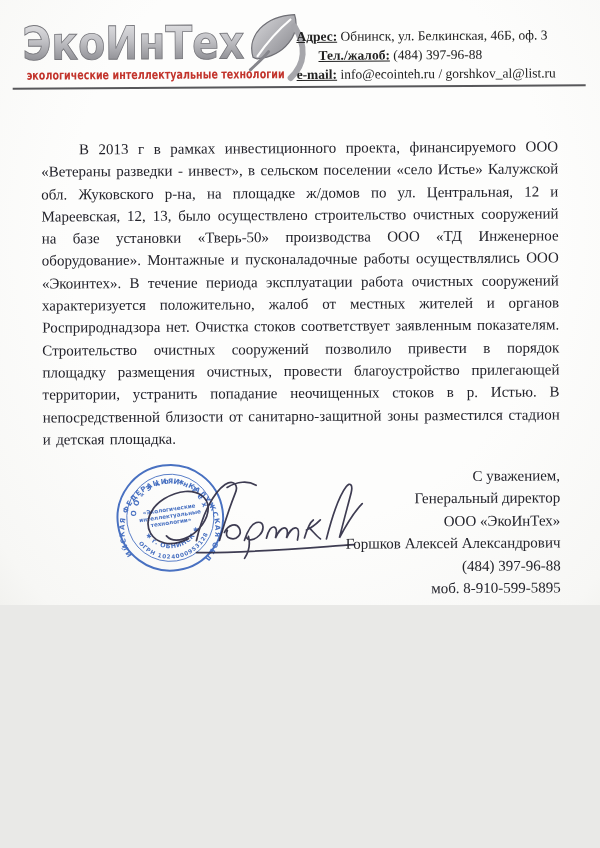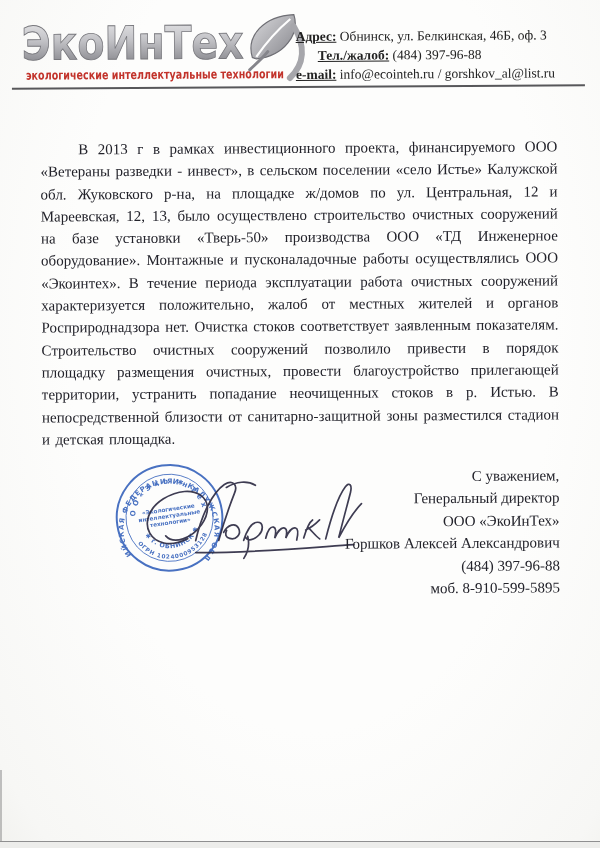--- a/index.html
+++ b/index.html
@@ -1,17 +1,17 @@
 <!DOCTYPE html>
 <html style="--stamp-blue: #3a66bd; --tagline-red: #c2332b; --logo-gray: #93939a; --ink: #2e2c44;"><head>
 <meta charset="utf-8">
 <style>
   html,body{margin:0;padding:0;background:#e9e9e7;}
   .page{
-    position:relative;width:600px;height:848px;overflow:hidden;
+    position:relative;width:600px;height:605px;overflow:hidden;
     background:radial-gradient(ellipse at 52% 38%, #fdfdfc 55%, #f7f7f5 92%, #f2f2ef 100%);
     font-family:"Liberation Serif", serif;color:#1c1c1e;
   }
   .tilt{position:absolute;inset:0;transform:rotate(-0.35deg);}
   
   .logo-svg{position:absolute;left:20px;top:12px;width:292px;height:76px;}
   .logo-main{font-family:"DejaVu Sans", sans-serif;font-weight:bold;}
   .contact{position:absolute;left:298px;top:27px;width:288px;font-size:13.5px;line-height:19px;color:#222;}
   .c-line{white-space:nowrap;}
   .c-line.l2{padding-left:22px;}

